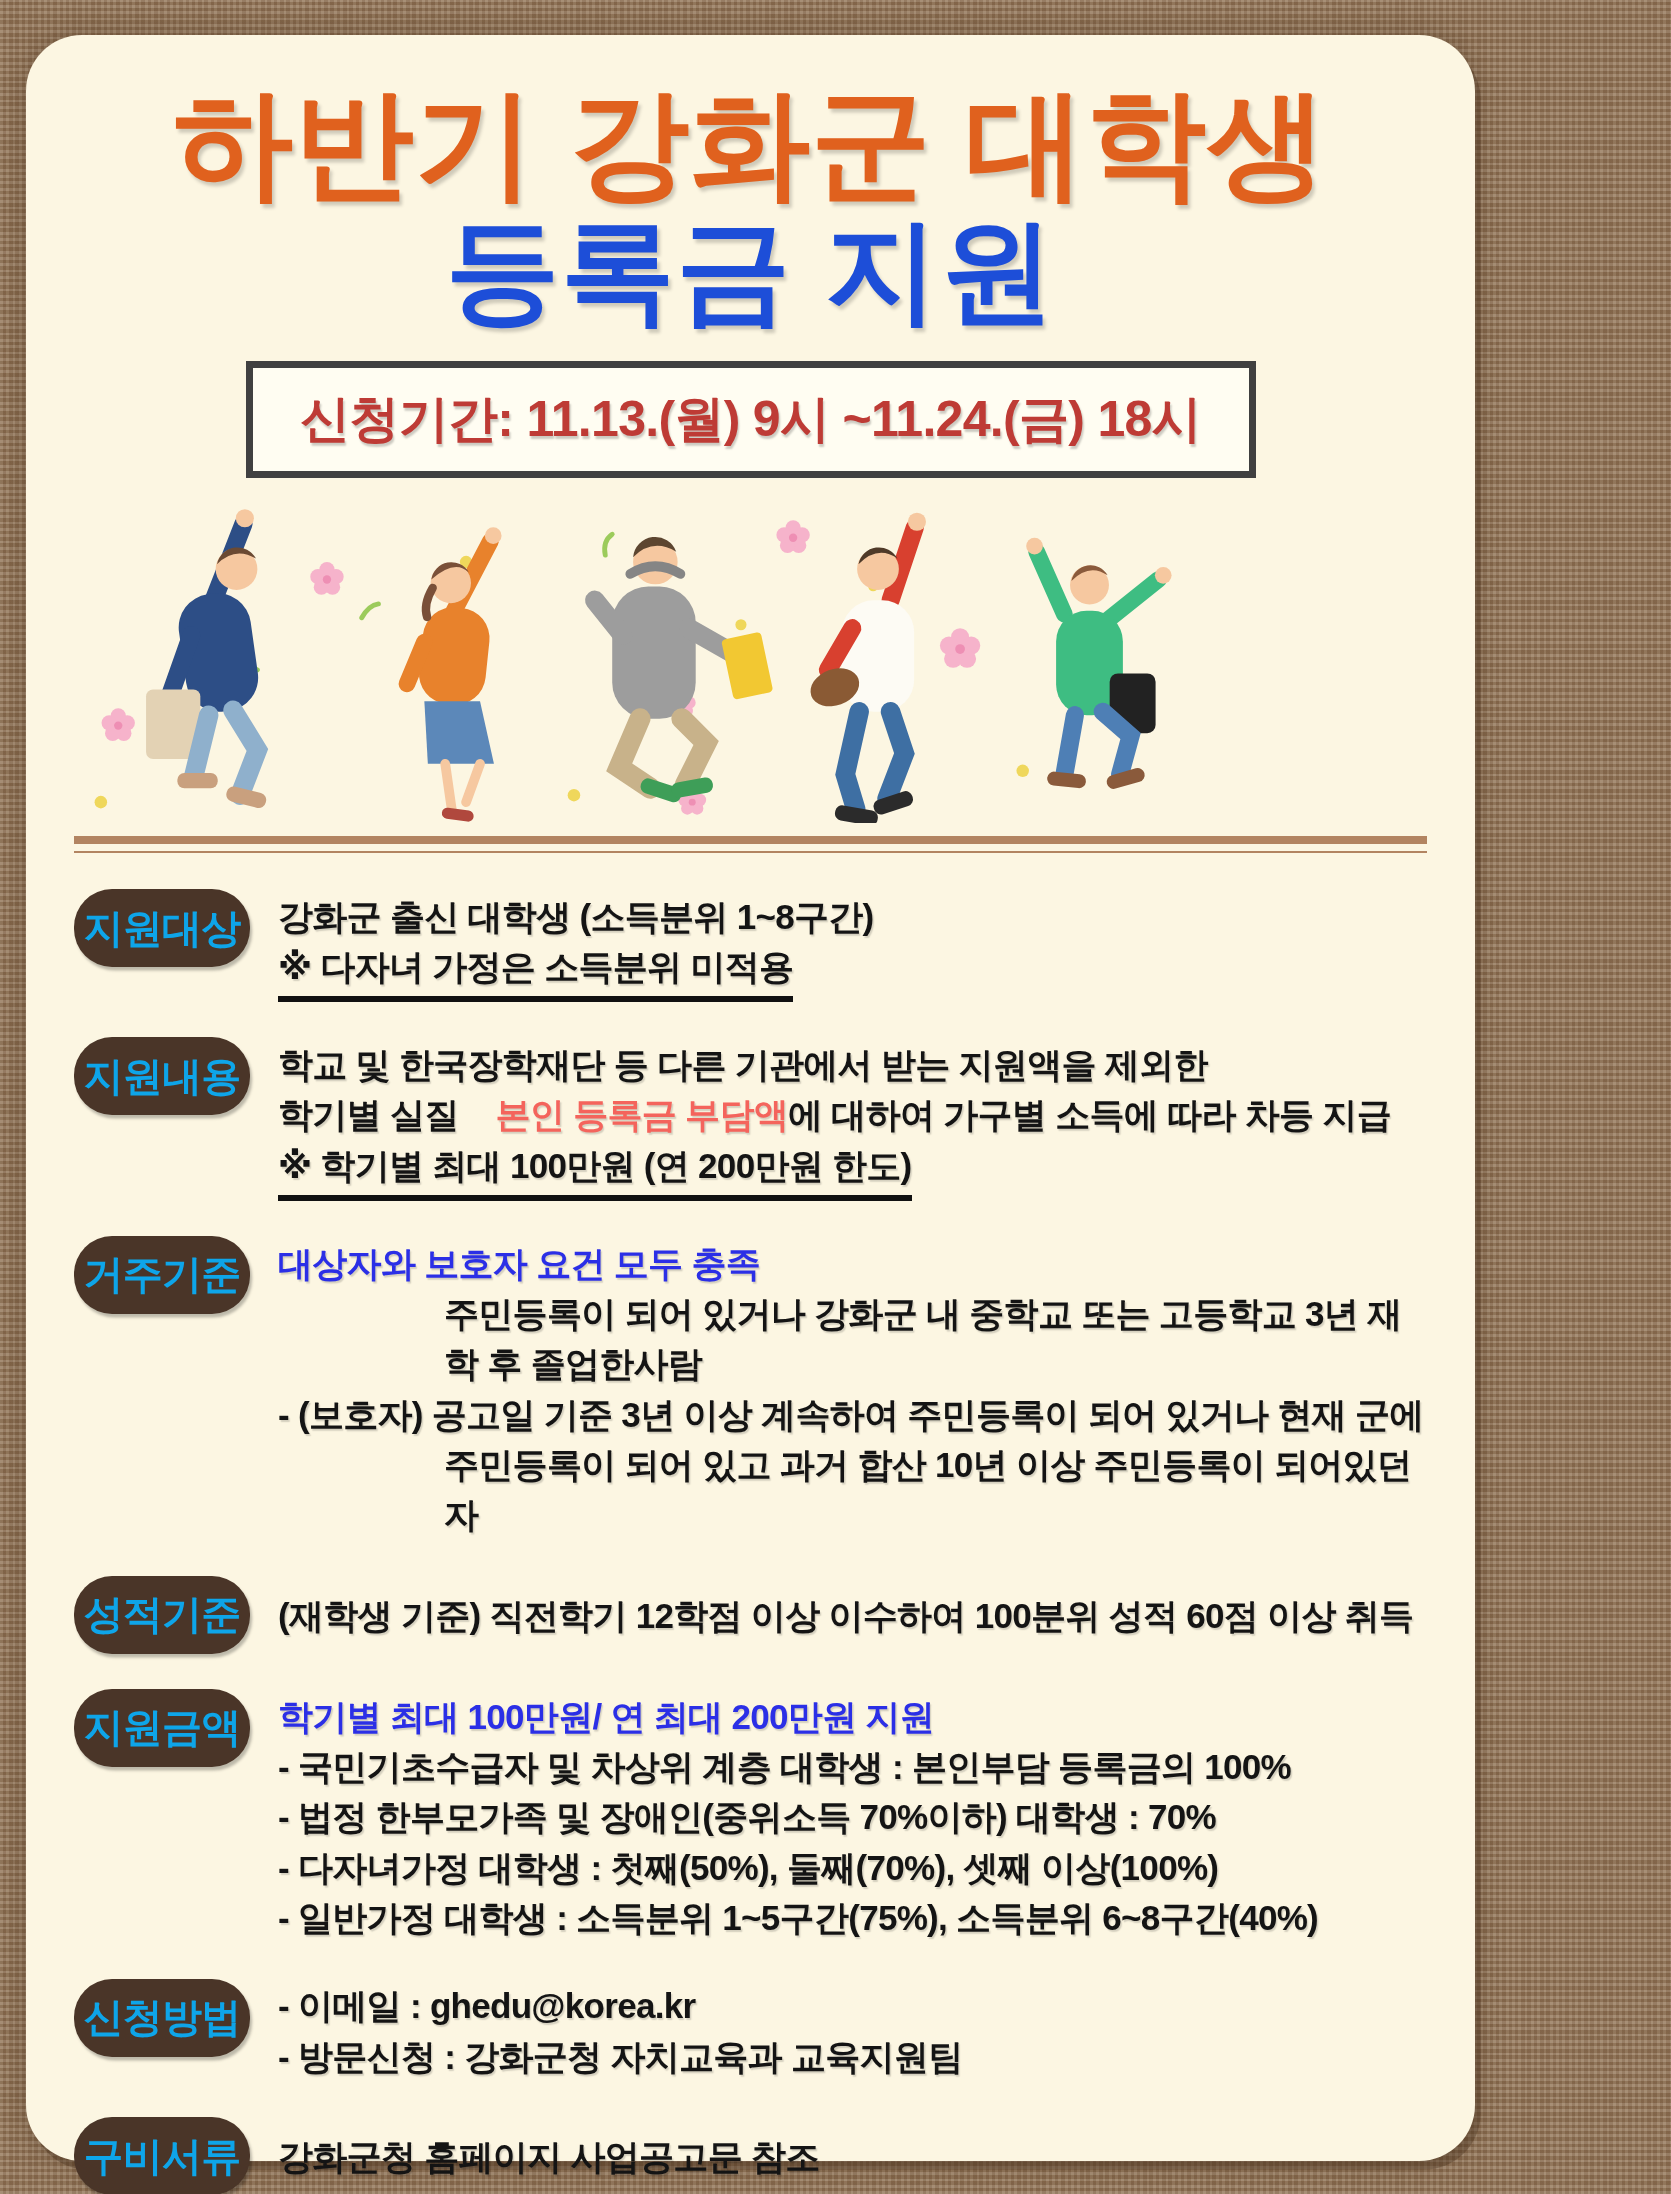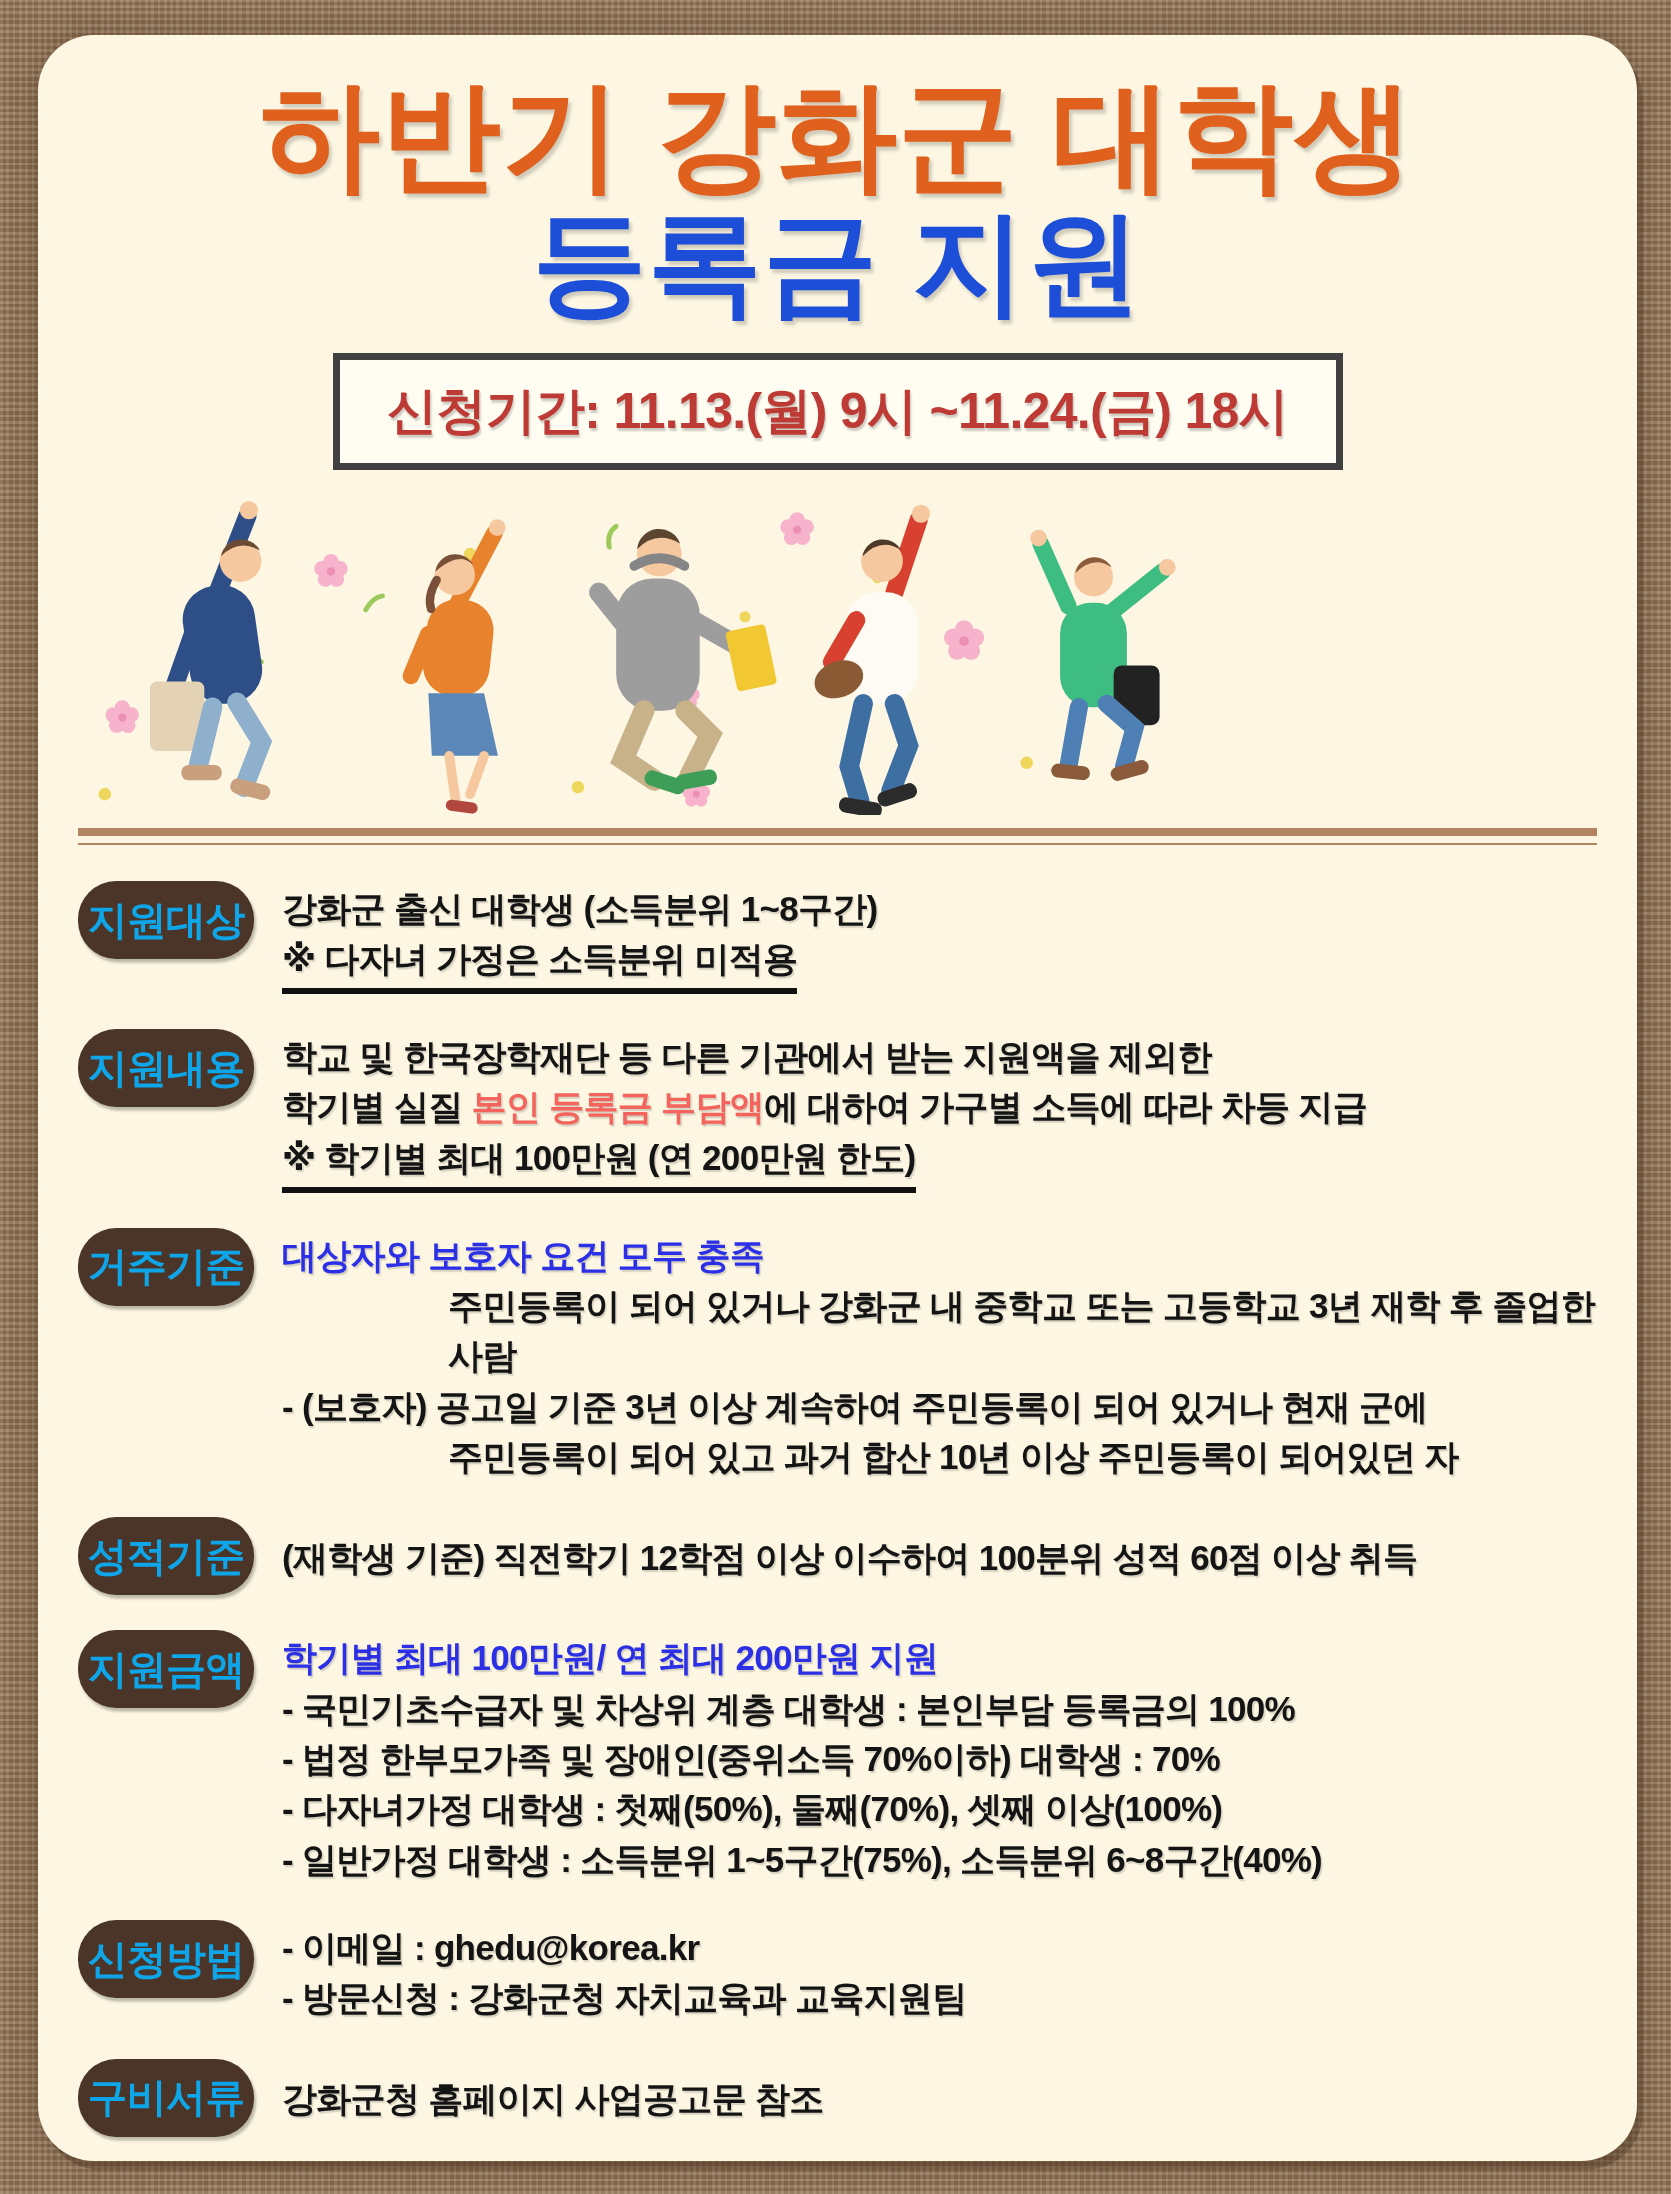--- a/index.html
+++ b/index.html
@@ -5,24 +5,24 @@
   html,body{margin:0;padding:0;}
   body{
     width:1672px;height:2194px;overflow:hidden;
     font-family:"Liberation Sans","DejaVu Sans",sans-serif;
     background-color:#96785b;
     background-image:
       repeating-linear-gradient(0deg, rgba(255,255,255,0.10) 0 2.8px, rgba(92,64,40,0.18) 2.8px 6.3px),
       repeating-linear-gradient(90deg, rgba(255,255,255,0.07) 0 2.8px, rgba(80,55,35,0.16) 2.8px 6.3px);
   }
   .panel{
-    position:absolute;left:38px;top:35px;width:1599px;height:2126px;
+    position:absolute;left:26px;top:35px;width:1449px;height:2126px;
     background:#fcf6e2;border-radius:56px;
     box-shadow:5.6px 8.4px 0 rgba(70,45,25,0.35), 0 0 28px rgba(60,40,20,0.35);
-    padding:0;box-sizing:border-box;
+    padding:8px;box-sizing:border-box;
   }
   .title{ text-align:center; margin-top:36px; line-height:1.08; font-weight:900; }
   .title .t1{ display:block; font-size:120px; color:#e0611e; letter-spacing:0.7px; text-shadow:2.8px 4.2px 3.5px rgba(0,0,0,0.18);}
   .title .t2{ display:block; font-size:114px; color:#1d4ed8; letter-spacing:1.4px; text-shadow:2.8px 4.2px 3.5px rgba(0,0,0,0.18);}
   .period-box{
     margin:29px auto 0; width:1010px; box-sizing:border-box;
     border:7px solid #404040; background:#fffdf2;
     padding:18px 21px; text-align:center;
   }
   .period-box span{ font-size:50px; font-weight:900; color:#be3b35; letter-spacing:-0.7px; text-shadow:1.4px 2.8px 2.1px rgba(0,0,0,0.2);}
@@ -37,21 +37,21 @@
   .badge{
     flex:0 0 176px; height:78px; background:#4a3528; border-radius:38px;
     color:#0ea5e9; font-size:40px; font-weight:900; letter-spacing:-0.7px;
     display:flex; align-items:center; justify-content:center;
     box-shadow:2.1px 3.5px 2.8px rgba(0,0,0,0.25);
   }
   .content{ flex:1; padding-top:2.8px; }
   .line{ font-size:35px; font-weight:800; color:#141414; line-height:1.44; letter-spacing:-0.7px; text-shadow:1.4px 2.1px 1.4px rgba(0,0,0,0.16);}
   .line.indent{ padding-left:166px; }
   .blue{ color:#2b2fe6; }
-  .red{ color:#f4645c; }
+  .red{ color:#f4645c;margin-left:28px; }
   .ul{ display:inline-block; border-bottom:6.3px solid #111; padding-bottom:3.5px; }
 </style>
 </head>
 <body>
 
 <div class="panel">
 
   <div class="title">
     <span class="t1">하반기 강화군 대학생</span>
     <span class="t2">등록금 지원</span>

